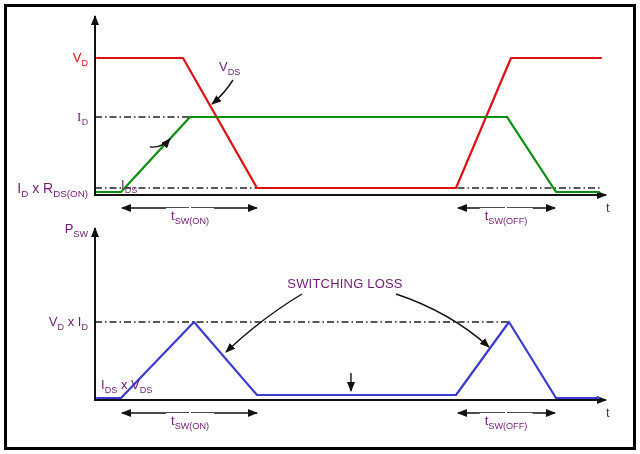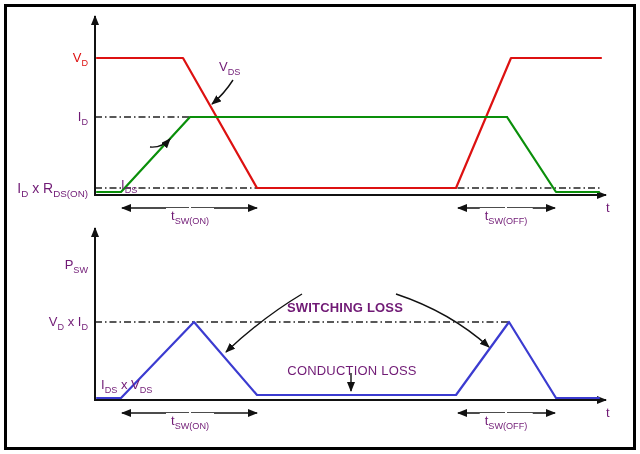--- a/index.html
+++ b/index.html
@@ -73,33 +73,32 @@
     <path class="ptr" marker-end="url(#arr)" d="M396,294 Q450,312 489,347"></path>
     <path class="ptr" marker-end="url(#arr)" d="M351,373 L351,391"></path>
 
     <polyline class="span" marker-end="url(#arr)" points="189,413 122,413"></polyline>
     <polyline class="span" marker-end="url(#arr)" points="191,413 257,413"></polyline>
     <polyline class="span" marker-end="url(#arr)" points="505,413 458,413"></polyline>
     <polyline class="span" marker-end="url(#arr)" points="507,413 555,413"></polyline>
   </svg>
 
   <div class="lbl" style="right: 552px; top: 50px; color: rgb(221, 17, 17);"><span>V</span><sub>D</sub></div>
-  <div class="lbl" style="right:552px;top:109px;"><span>I</span><sub>D</sub></div>
+  <div class="lbl" style="right:552px;top:109px;font-family:Liberation Serif, serif;"><span>I</span><sub>D</sub></div>
   <div class="lbl small" style="right:552px;top:180px;"><span>I</span><sub>D</sub><span> x R</span><sub>DS(ON)</sub></div>
 
   <div class="lbl" style="left:219px;top:59px;"><span>V</span><sub>DS</sub></div>
   <div class="lbl" style="left:121px;top:141px;margin-top:36px;"><span>I</span><sub>DS</sub></div>
 
   <div class="lbl center bg" style="left:190px;top:200px;"><span>t</span><sub>SW(ON)</sub></div>
   <div class="lbl center bg" style="left:506px;top:200px;"><span>t</span><sub>SW(OFF)</sub></div>
   <div class="lbl" style="left:606px;top:200px;">t</div>
 
-  <div class="lbl" style="right:552px;top:221px;margin-top:36px;"><span>P</span><sub>SW</sub></div>
+  <div class="lbl" style="right:552px;top:221px;"><span>P</span><sub>SW</sub></div>
   <div class="lbl" style="right:552px;top:314px;text-align:center;"><span>V</span><sub>D</sub><span> x I</span><sub>D</sub></div>
   <div class="lbl" style="left:101px;top:337px;margin-top:40px;"><span>I</span><sub>DS</sub><span> x V</span><sub>DS</sub></div>
 
-  <div class="lbl center caps" style="left:345px;top:292px;font-weight:bold;">SWITCHING LOSS</div>
-  <div class="lbl center caps" style="left:352px;top:355px;">CONDUCTION LOSS</div>
+  <div class="lbl center caps" style="left:345px;top:268px;">SWITCHING LOSS</div>
 
   <div class="lbl center bg" style="left:190px;top:405px;"><span>t</span><sub>SW(ON)</sub></div>
   <div class="lbl center bg" style="left:506px;top:405px;"><span>t</span><sub>SW(OFF)</sub></div>
   <div class="lbl" style="left:606px;top:405px;">t</div>
 </div>
 
 </body></html>

